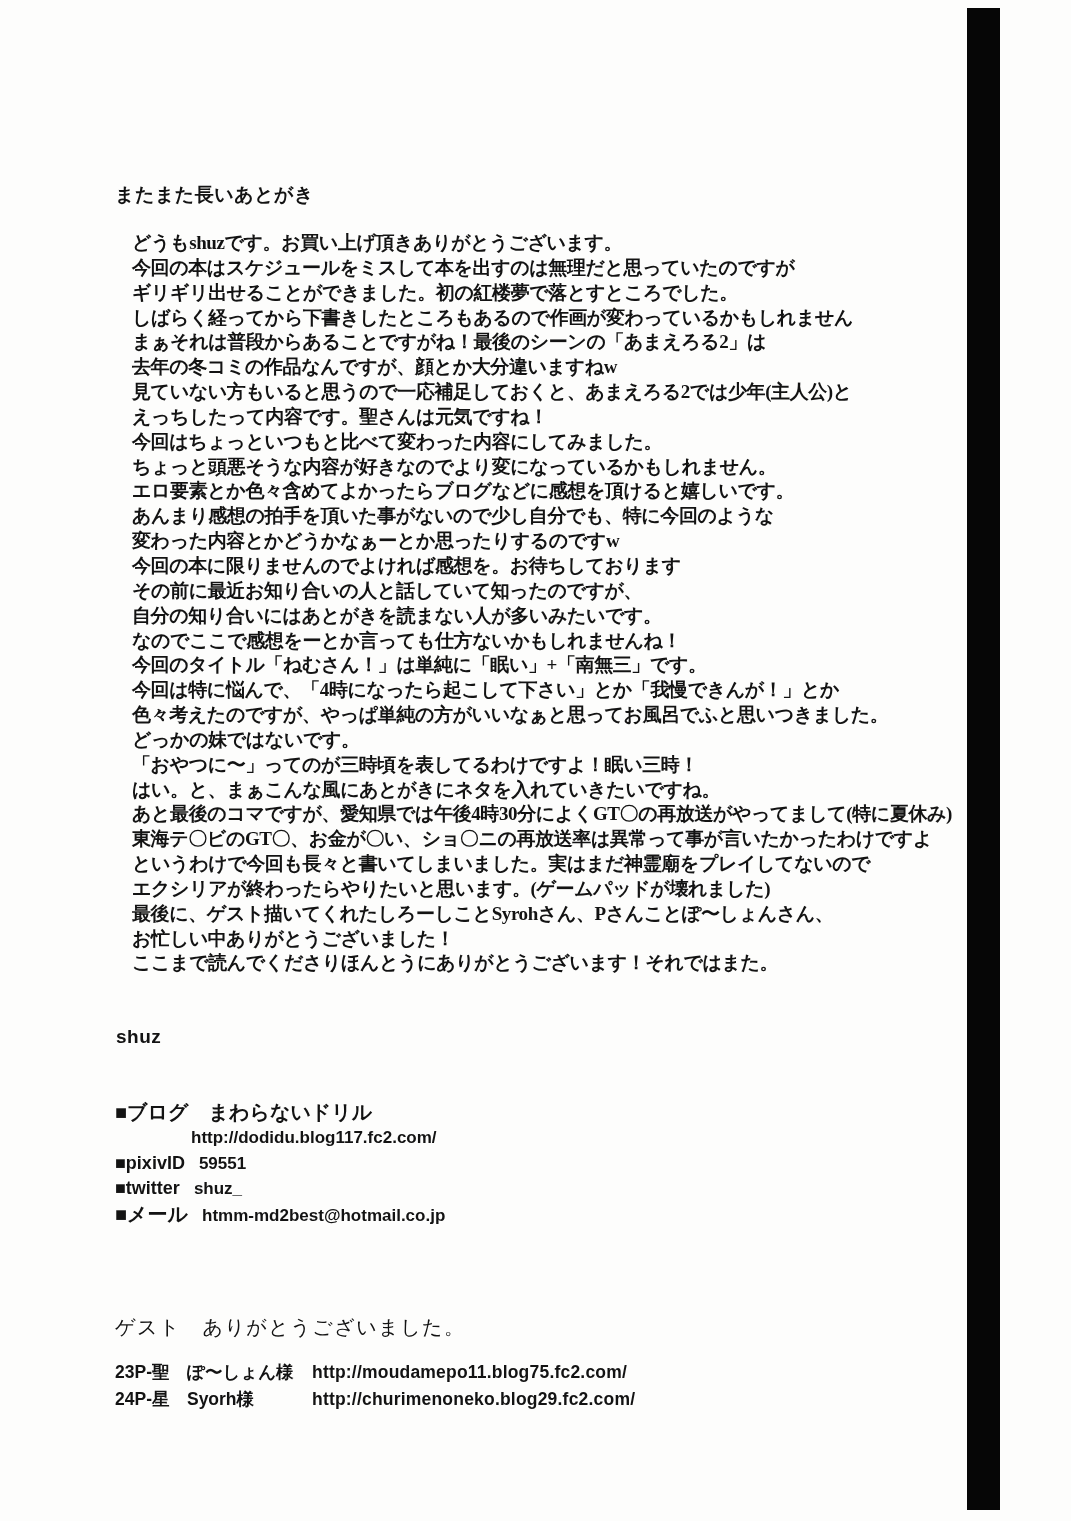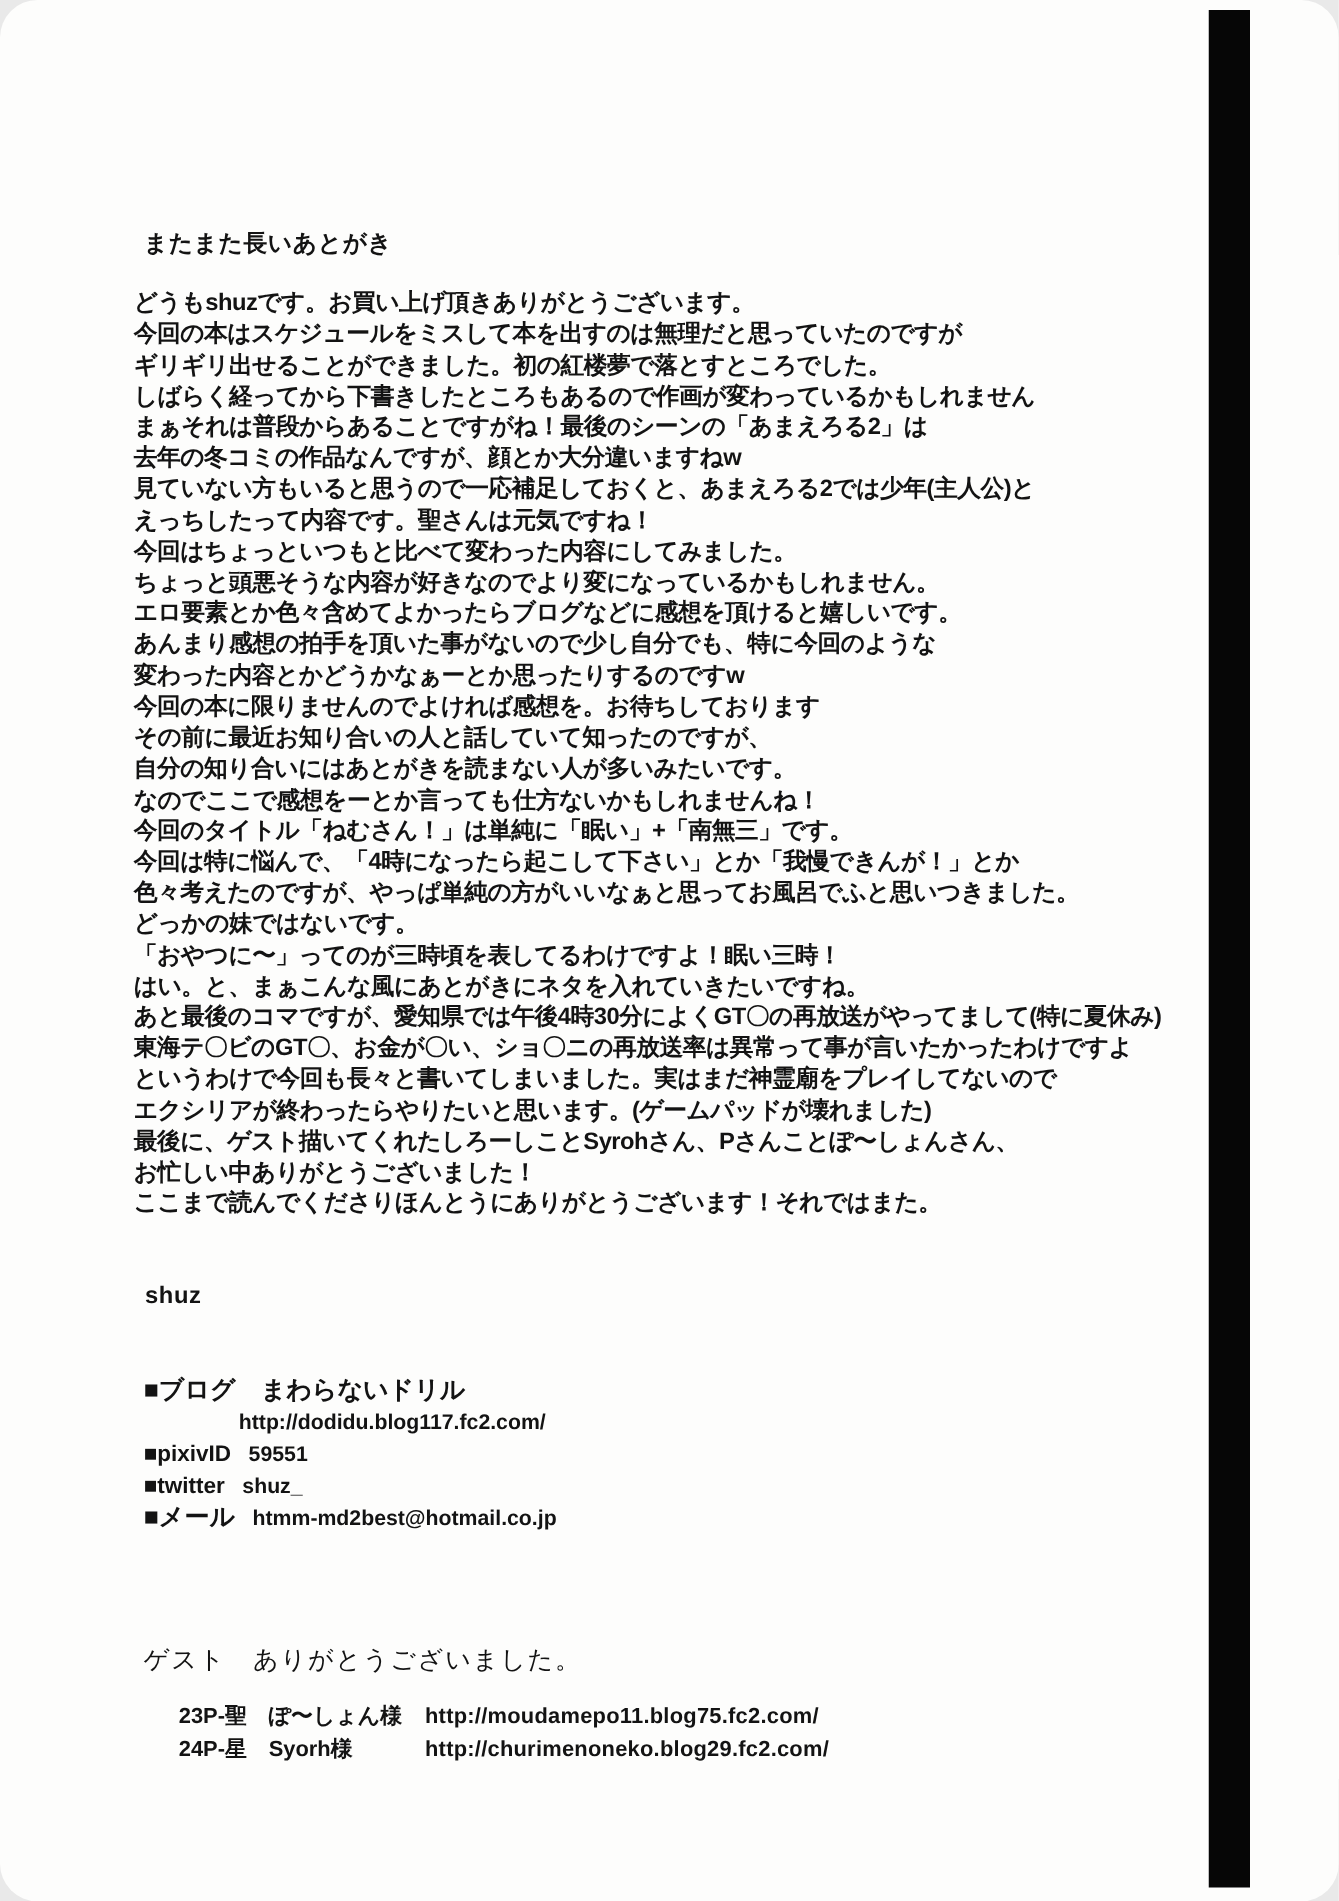--- a/index.html
+++ b/index.html
@@ -7,41 +7,41 @@
     width:1071px; height:1521px;
     background:#e9e9e9;
     font-family:"Liberation Sans","DejaVu Sans",sans-serif;
   }
   .page {
     position:relative;
     width:1071px; height:1521px;
     background:#fdfdfc;
     overflow:hidden;
     color:#131313;
-    border-radius:30px;
   }
   
   .binding-bar {
     position:absolute;
     left:967px; top:8px;
     width:33px; height:1502px;
     background:#060606;
   }
   .heading {
     position:absolute;
     left:115px; top:182px;
     font-size:19px; font-weight:600;
     letter-spacing:0.5px;
     white-space:nowrap;
   }
   .afterword-body {
     position:absolute;
-    left:107px; top:231px;
+    left:132px; top:231px;
     font-size:19px; font-weight:600;
     letter-spacing:-0.4px;
+    font-family:Liberation Serif, serif;
   }
   .afterword-body .line {
     height:24.85px; line-height:24.85px;
     white-space:nowrap;
   }
   .signature {
     position:absolute;
     left:116px; top:1026px;
     font-size:19px; font-weight:600;
     letter-spacing:0.5px;
@@ -64,21 +64,21 @@
     font-size:20px; font-weight:400;
     letter-spacing:1.5px;
     white-space:nowrap;
   }
   .guest-list {
     position:absolute;
     left:115px; top:1359px;
     font-size:17.5px; font-weight:600;
   }
   .guest-list .entry { height:27px; line-height:27px; white-space:nowrap; }
-  .guest-credit { display:inline-block; width:197px;margin-left:28px; }
+  .guest-credit { display:inline-block; width:197px; }
   .guest-url { letter-spacing:0.2px; }
 </style>
 </head>
 <body>
 
 <div class="page">
 
   <div class="heading">またまた長いあとがき</div>
 
   <div class="afterword-body">

